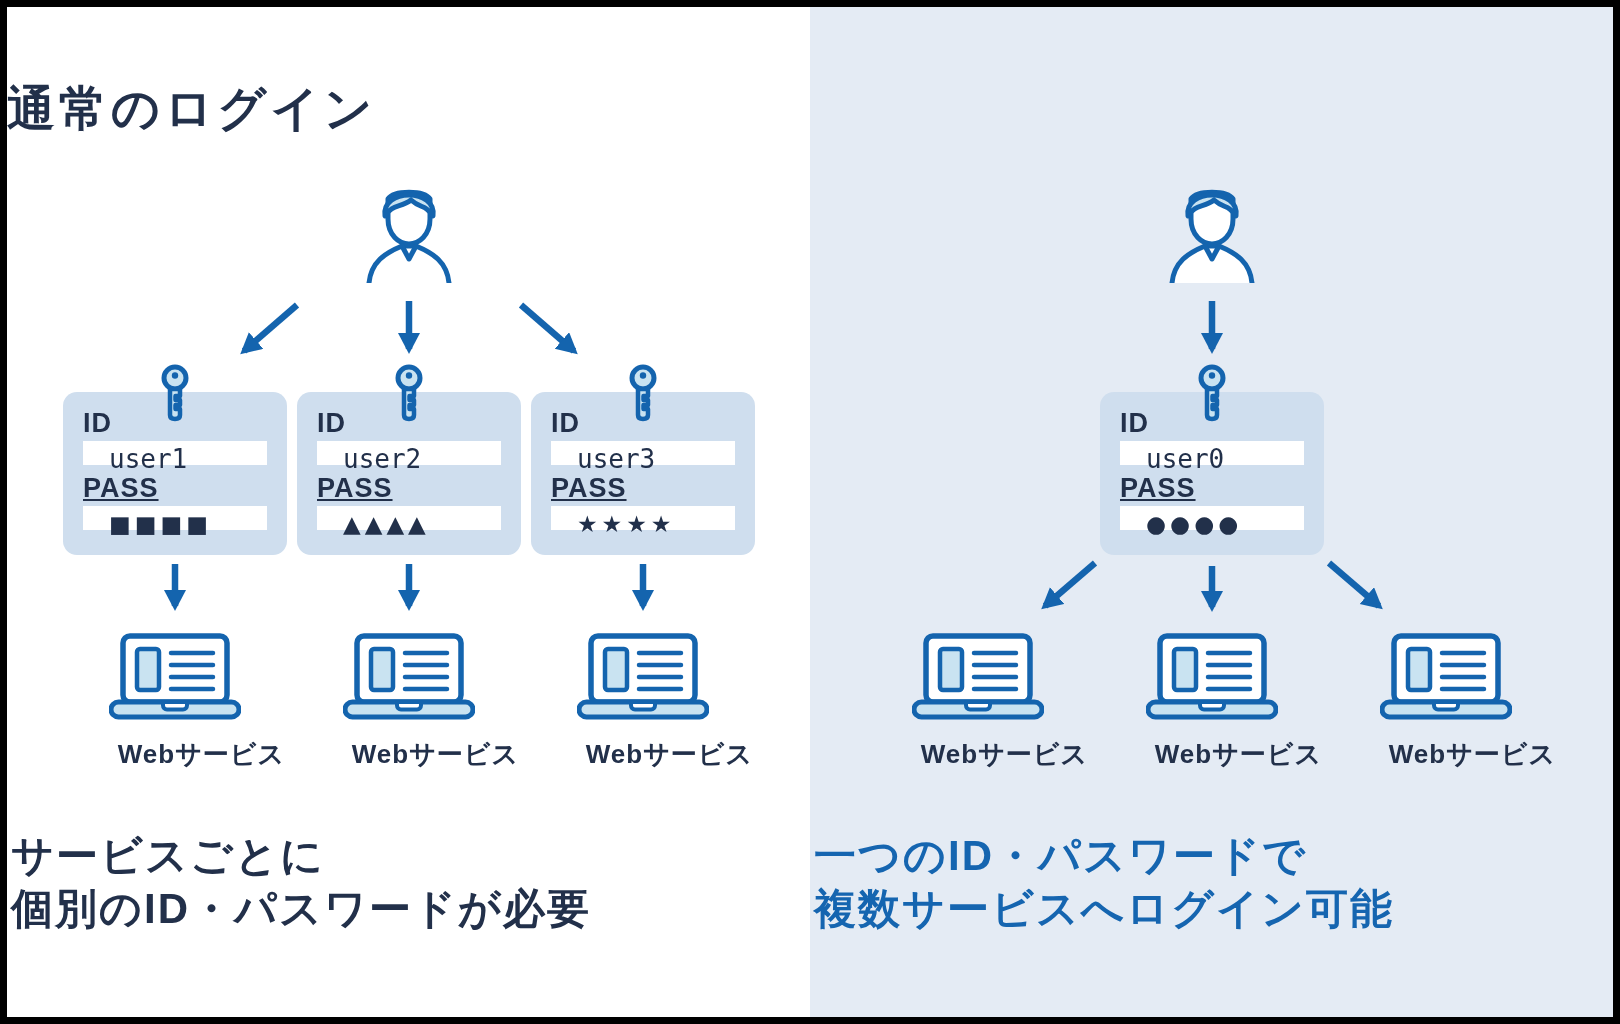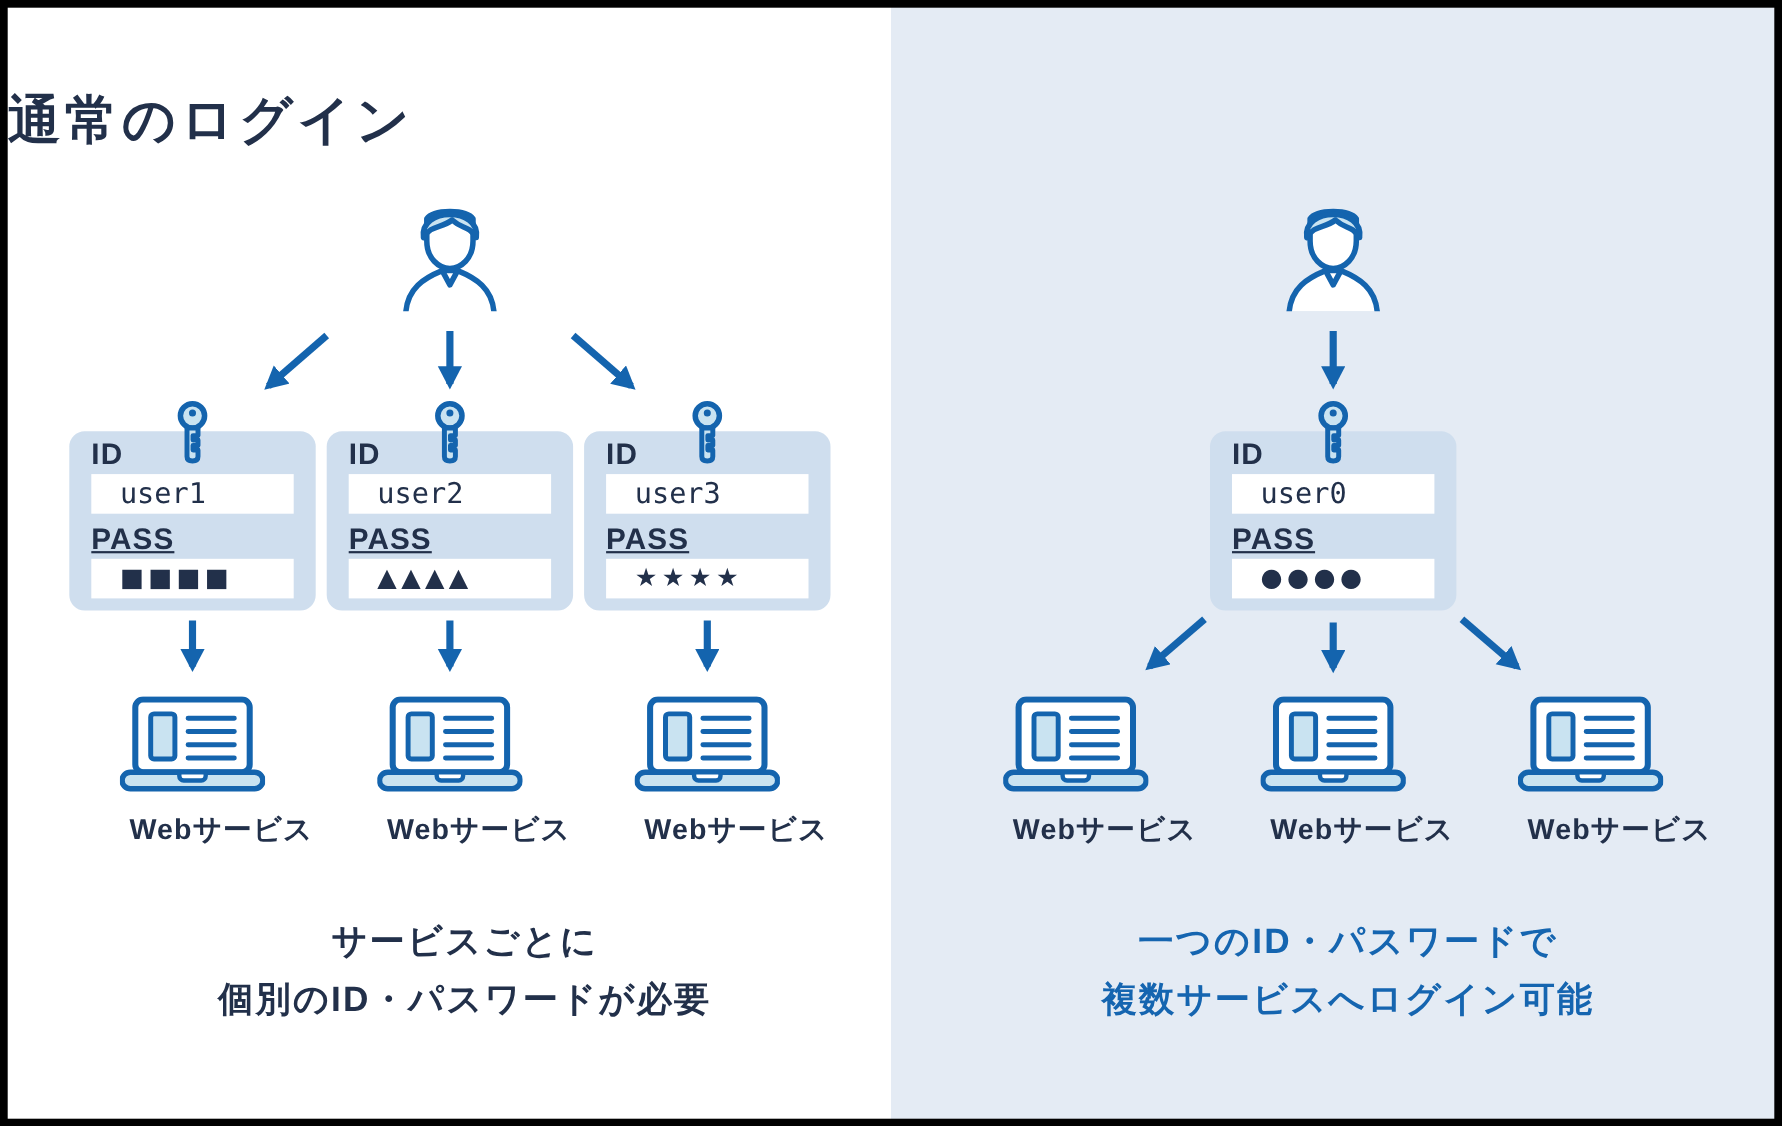--- a/index.html
+++ b/index.html
@@ -20,48 +20,48 @@
 
   .person{position:absolute;top:176px;left:50%;transform:translateX(-50%);width:96px;height:104px;}
 
   .band{position:absolute;left:0;width:803px;height:64px;}
   .band1{top:292px;}
   .band2{top:549px;}
   .band line{stroke:var(--accent-blue,#1464ae);stroke-width:6.5;}
 
   .card{
     position:absolute;top:385px;width:224px;height:163px;box-sizing:border-box;
-    background:var(--card-bg,#cfdeee);border-radius:14px;padding:6px 20px 0 20px;
+    background:var(--card-bg,#cfdeee);border-radius:14px;padding:16px 20px 0 20px;
   }
   .card .key{position:absolute;top:-28px;left:50%;transform:translateX(-50%);}
   .field-label{
     font-size:27px;line-height:30px;font-weight:600;color:var(--dark-navy,#22304a);
     letter-spacing:1px;
   }
   .field-value{
-    margin-top:3px;height:36px;line-height:36px;background:#fff;
+    margin-top:3px;height:24px;line-height:36px;background:#fff;
     font-family:"DejaVu Sans Mono",monospace;font-size:26px;
     color:var(--dark-navy,#22304a);padding-left:26px;box-sizing:border-box;
   }
   .field-label.second{margin-top:8px;text-decoration:underline;}
   .field-value.pass{
     font-family:"DejaVu Sans",sans-serif;font-size:23px;letter-spacing:4px;
     color:var(--dark-navy,#22304a);
   }
 
   .laptop{position:absolute;top:626px;transform:translateX(-50%);}
   .service-label{
     position:absolute;top:730px;transform:translateX(-50%);width:220px;
     text-align:right;font-size:26px;font-weight:600;letter-spacing:1px;
     color:var(--dark-navy,#22304a);
   }
 
   .caption{
-    position:absolute;top:822px;left:14px;width:100%;text-align:center;
-    font-size:32px;line-height:53px;font-weight:700;letter-spacing:2px;
+    position:absolute;top:822px;left:4px;width:100%;
+    font-size:42px;line-height:53px;font-weight:700;letter-spacing:2px;
     color:var(--dark-navy,#22304a);
   }
   .panel.right .caption{color:var(--caption-blue,#1565b0);}
 
   
   .sl{stroke:var(--accent-blue,#1464ae);stroke-linecap:round;stroke-linejoin:round;fill:none;}
   .f-white{fill:#fff;}
   .f-light{fill:var(--icon-fill,#c9e3f1);}
   .f-blue{fill:var(--accent-blue,#1464ae);}
   .defs-svg{position:absolute;width:0;height:0;}

